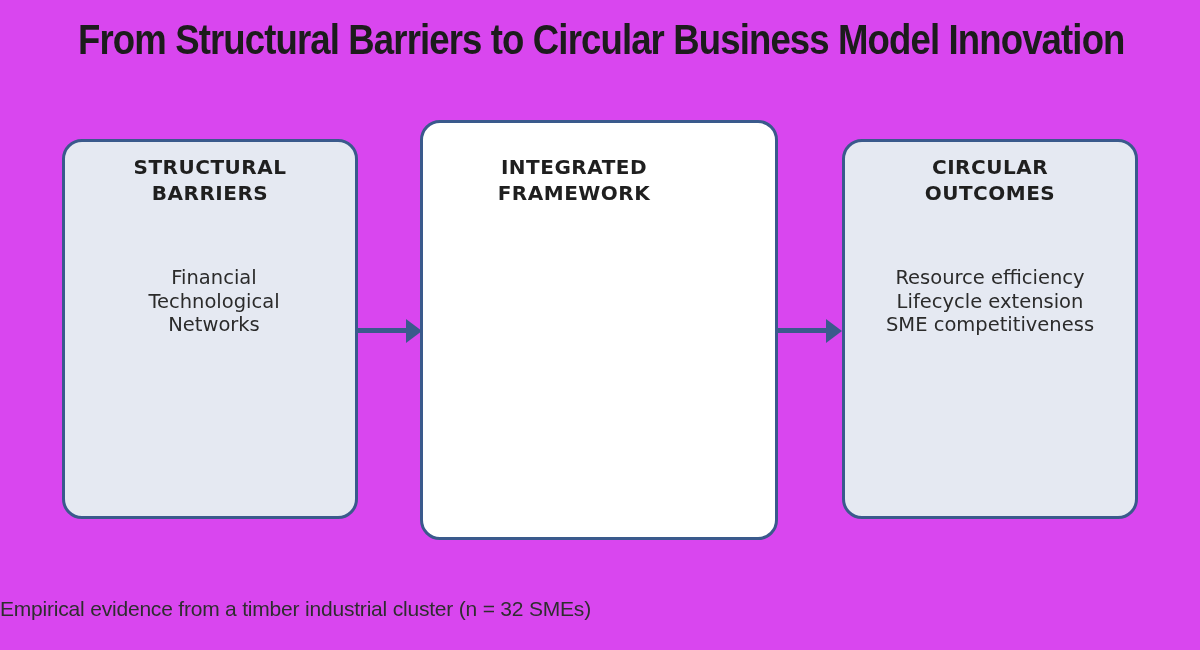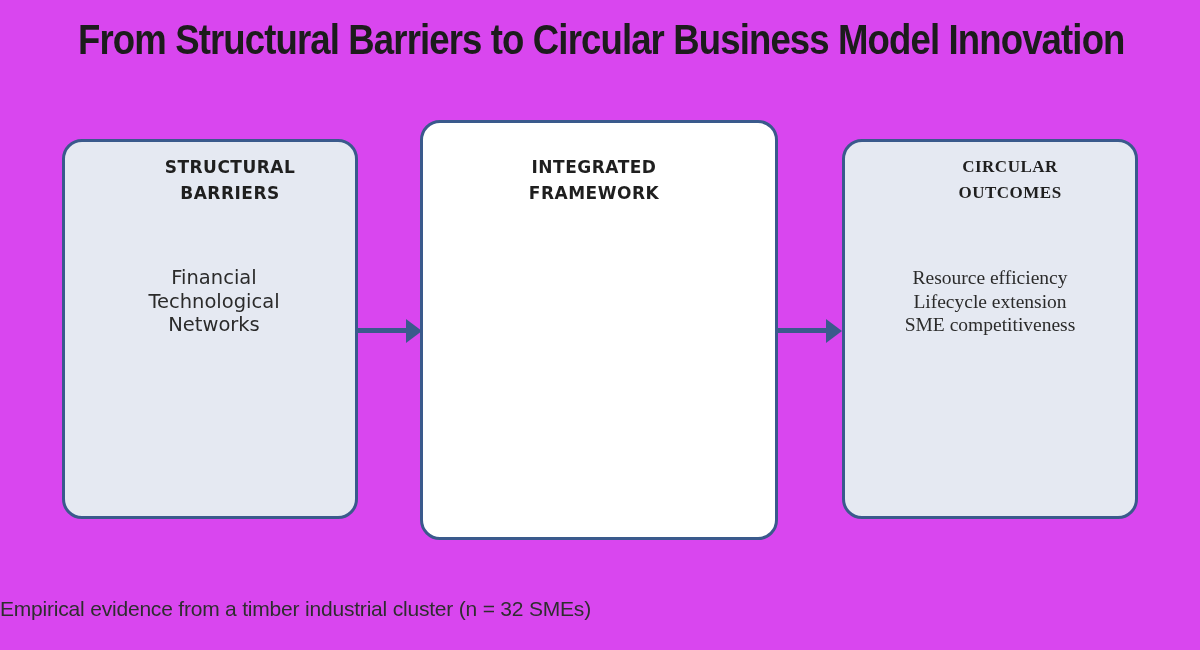--- a/index.html
+++ b/index.html
@@ -40,41 +40,40 @@
   }
   .box-left   { left: 62px;  top: 139px; width: 296px; height: 380px; background: #e5e9f2; }
   .box-middle { left: 420px; top: 120px; width: 358px; height: 420px; background: #ffffff; }
   .box-right  { left: 842px; top: 139px; width: 296px; height: 380px; background: #e5e9f2; }
 
   .box-header {
     position: absolute;
     text-align: center;
     white-space: pre-wrap;
     font-weight: bold;
-    font-size: 17px;
+    font-size: 20px;
     line-height: 26px;
     letter-spacing: 0.5px;
     color: #1f1f1f;
-    padding-left: 20px;
   }
   .hdr-left   { left: 62px;  top: 154px; width: 296px; }
   .hdr-middle { left: 399px; top: 154px; width: 350px; }
-  .hdr-right  { left: 842px; top: 154px; width: 296px; font-family: Liberation Serif, serif; }
+  .hdr-right  { left: 842px; top: 154px; width: 296px; }
 
   .box-body {
     position: absolute;
     text-align: center;
     white-space: pre-wrap;
     font-size: 19.5px;
     line-height: 23.5px;
     color: #2b2b2b;
   }
   .body-left   { left: 50px;  top: 266px; width: 328px; }
   .body-middle { left: 420px; top: 266px; width: 358px; }
-  .body-right  { left: 842px; top: 266px; width: 296px; font-family: Liberation Serif, serif; }
+  .body-right  { left: 842px; top: 266px; width: 296px; }
 
   .arrow-line {
     position: absolute;
     top: 328px;
     height: 5px;
     background: #3a5a8c;
   }
   .arrow-line-1 { left: 358px; width: 49px; }
   .arrow-line-2 { left: 778px; width: 49px; }
   .arrow-head {

